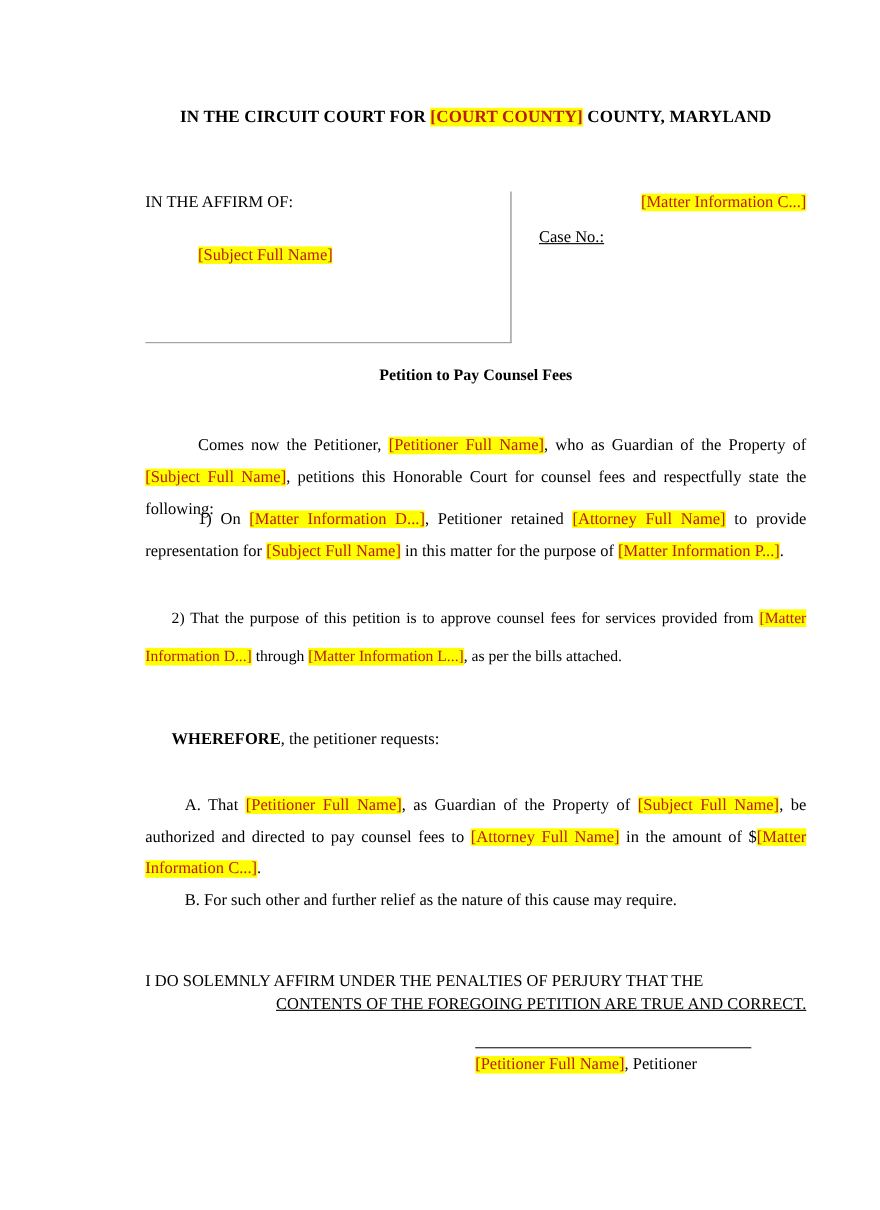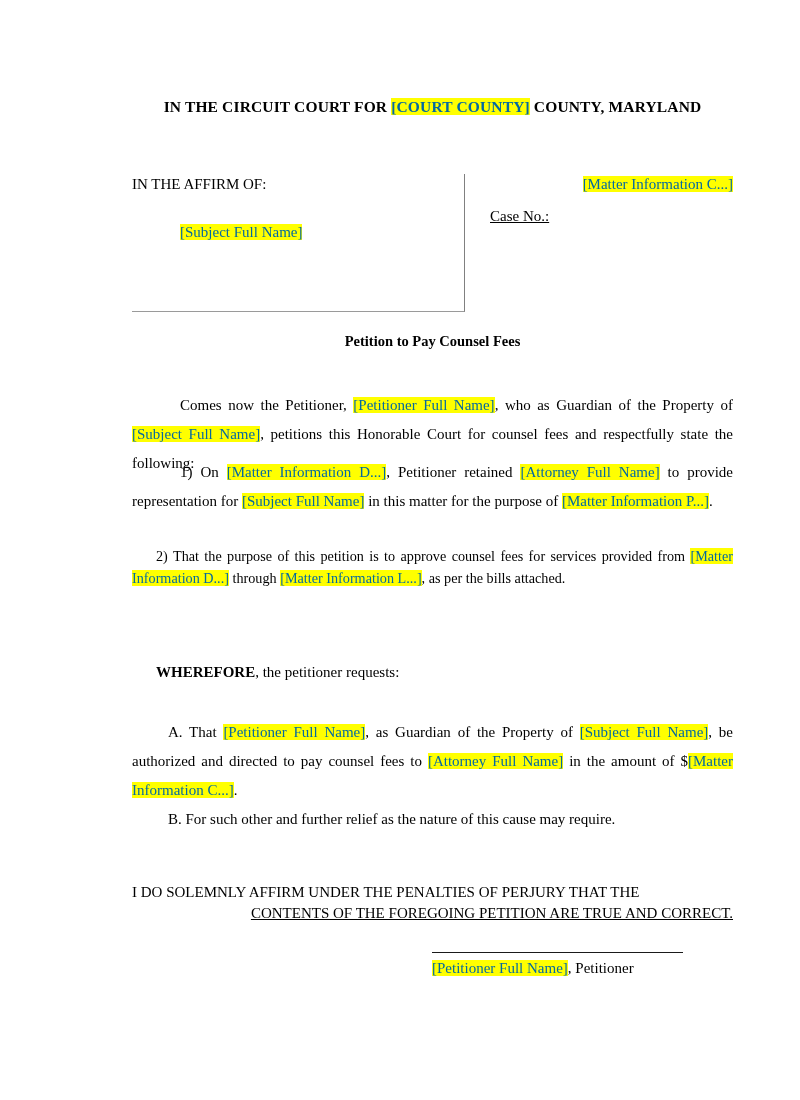--- a/index.html
+++ b/index.html
@@ -15,21 +15,21 @@
   .page {
     position: relative;
     width: 800px;
     height: 1100px;
     background: #ffffff;
     overflow: hidden;
     box-sizing: border-box;
   }
   .hl {
     background: #FFFF00;
-    color: #0369a1;
+    color: #b91c1c;
   }
   
   .court-title {
     position: absolute;
     left: 132px;
     top: 98px;
     width: 601px;
     text-align: center;
     font-size: 15.5px;
     font-weight: bold;
@@ -105,21 +105,21 @@
     position: absolute;
     left: 132px;
     width: 601px;
     text-align: justify;
     text-justify: inter-word;
     font-size: 15px;
     line-height: 29px;
   }
   #para-comes-now { top: 391px; text-indent: 48px; }
   #para-one       { top: 458px; text-indent: 48px; }
-  #para-two       { top: 545px; text-indent: 24px; font-size: 14.2px; line-height: 22px; }
+  #para-two       { top: 545px; text-indent: 24px; font-size: 14.2px; line-height: 35px; }
   #para-wherefore { top: 658px; text-indent: 24px; }
   #para-a         { top: 718px; text-indent: 36px; }
   #para-b         { top: 805px; text-indent: 36px; text-align: left; }
   .affirm {
     position: absolute;
     left: 132px;
     top: 862px;
     width: 601px;
     text-align: justify;
     text-justify: inter-word;

